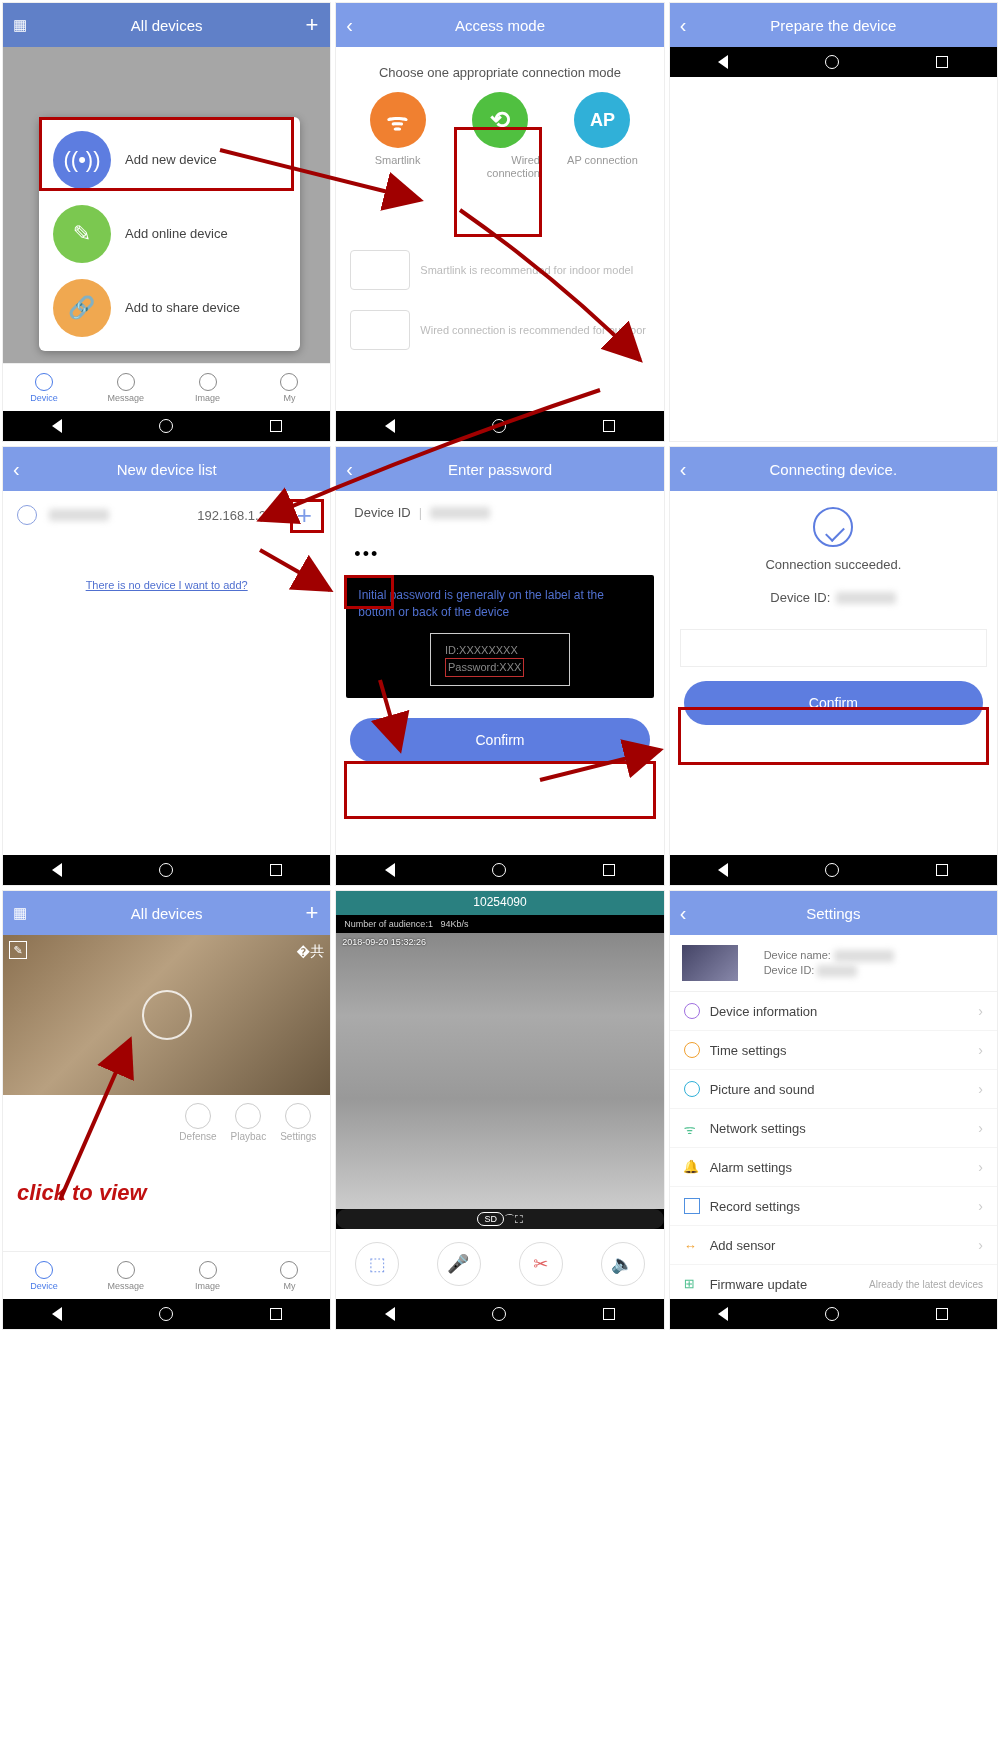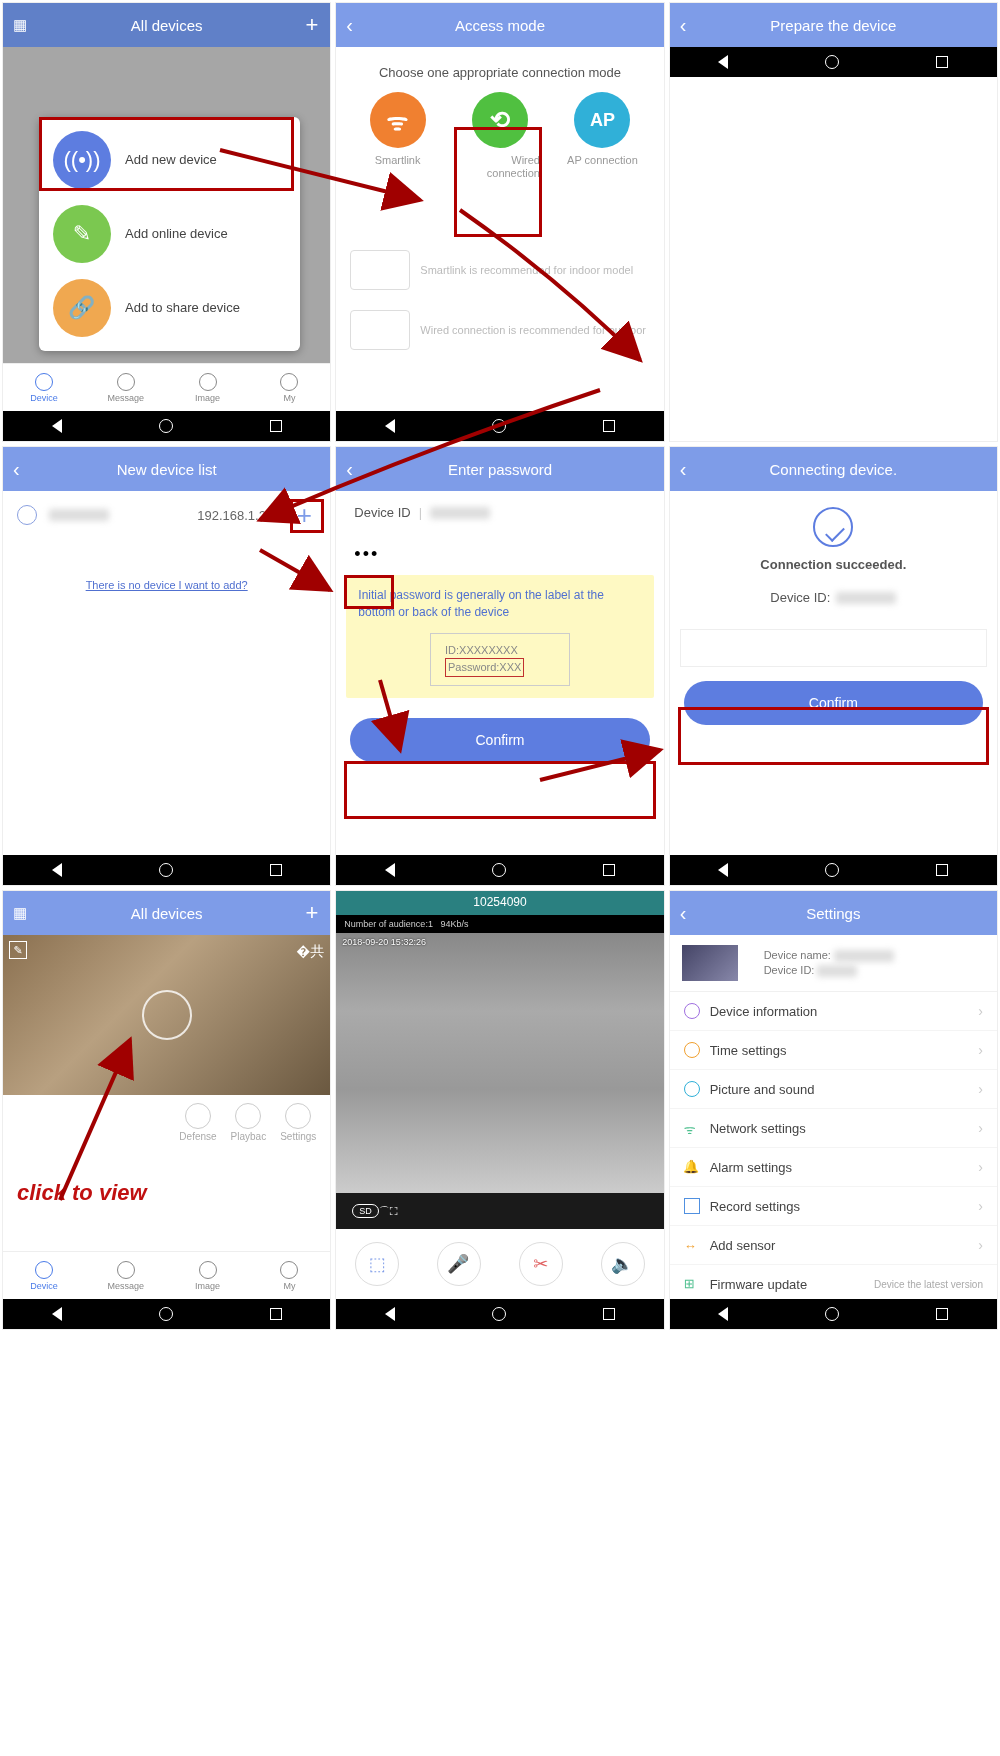--- a/index.html
+++ b/index.html
@@ -46,49 +46,49 @@
 
 
 .dev-row { display: flex; align-items: center; padding: 12px 14px; gap: 12px; font-size: 13px; color: #666; }
 .pers-ic { width: 20px; height: 20px; border: 1.5px solid #8aa0e0; border-radius: 50%; position:relative;}
 .plus-ic { width: 24px; height: 24px; color: #7e9ce8; font-size: 26px; font-weight: 200; display:flex;align-items:center;justify-content:center;}
 .no-link { text-align: center; font-size: 11px; color: #5070d0; text-decoration: underline; padding-top: 40px; }
 .blurred { filter: blur(3px); background:#ddd; width:60px; height:12px; border-radius:2px;}
 
 
 .field-row { padding: 14px 18px; font-size: 13px; color: #555; display:flex; align-items:center; gap:8px;}
-.pw-hint { background: #fef9c3; margin: 0 10px; padding: 12px; font-size: 12px; color: #5070d0; line-height: 1.4; border-radius:2px;}
+.pw-hint { background: #000000; margin: 0 10px; padding: 12px; font-size: 12px; color: #5070d0; line-height: 1.4; border-radius:2px;}
 .id-box { border: 1px solid #ccc; padding: 8px 14px; margin: 12px auto 0; width: 140px; font-size: 11px; color: #888; line-height:1.5;}
 .pw-line { border: 1.5px solid #c03030; padding: 0 2px; display:inline-block;}
 .reset-text { padding: 10px 20px; font-size: 11px; color: #666; text-align: center; line-height:1.4;}
 .reset-link { color: #5070d0; }
 .dots{font-size:18px;letter-spacing:2px;padding:10px 18px;}
 
 
 .succ-ic { width: 40px; height: 40px; border: 2px solid #5d7de0; border-radius: 50%; margin: 16px auto 10px; position: relative; }
 .succ-ic::after { content: ''; position: absolute; left: 11px; top: 18px; width: 16px; height: 8px; border-left: 2px solid #5d7de0; border-bottom: 2px solid #5d7de0; transform: rotate(-45deg); }
-.succ-t { text-align: center; font-size: 13px; color: #555; font-weight: bold; }
+.succ-t { text-align: center; font-size: 13px; color: #555; }
 .devid-row { text-align: center; font-size: 13px; color: #555; padding: 18px 0; display:flex;justify-content:center;align-items:center;gap:6px;}
 .name-card { margin: 6px 10px 10px; padding: 18px; background: #fff; border:1px solid #eee;}
 
 
 .s7-header { background: #7e9ce8; }
 .cam-img { height: 160px; background: linear-gradient(135deg,#8a7050,#b8a080 40%,#6a5840); position: relative; }
 .cam-img::after{content:'';position:absolute;left:50%;top:50%;width:46px;height:46px;border:2px solid rgba(255,255,255,.8);border-radius:50%;transform:translate(-50%,-50%);}
 .cam-tools { display: flex; justify-content: flex-end; gap: 14px; padding: 8px 14px; }
 .ctool { display: flex; flex-direction: column; align-items: center; font-size: 10px; color: #aaa; gap:2px;}
 .ctool-ic { width: 26px; height: 26px; border: 1.5px solid #ccc; border-radius: 50%; }
 .ctv { color: #c01010; font-weight: bold; font-size: 22px; font-style: italic; padding: 30px 14px; }
 
 
 .s8-top { background: #2a8080; height: 24px; color: #fff; font-size: 12px; text-align: center; padding-top:4px;}
 .s8-info { background: #000; color: #ccc; font-size: 9px; padding: 4px 8px; }
 .s8-view { flex: 1; background: linear-gradient(180deg,#888 0%,#aaa 30%,#999 60%,#ccc 100%); position: relative; }
 .s8-ts { position: absolute; top: 4px; left: 6px; color: #fff; font-size: 9px; text-shadow:0 0 2px #000;}
-.s8-bar { height: 36px; background: #1a1a1a; display: flex; align-items: center; justify-content: flex-start; padding: 0 16px; color:#fff; font-size:11px;}
+.s8-bar { height: 20px; background: #1a1a1a; display: flex; align-items: center; justify-content: center; padding: 0 16px; color:#fff; font-size:11px;border-radius:11px;}
 .sd-badge{border:1px solid #fff;border-radius:8px;padding:1px 6px;font-size:9px;}
 .s8-ctrls { height: 70px; display: flex; align-items: center; justify-content: space-around; background:#fff;}
 .s8-cbtn { width: 44px; height: 44px; border: 1px solid #ddd; border-radius: 50%; display:flex;align-items:center;justify-content:center;color:#7e9ce8;font-size:18px;}
 
 
 .dev-card { display: flex; padding: 10px 12px; gap: 26px; align-items: center; border-bottom: 1px solid #f0f0f0; }
 .dev-thumb { width: 56px; height: 36px; background: linear-gradient(135deg,#446,#88a); }
 .dev-meta { font-size: 11px; color: #777; line-height: 1.4; }
 .set-item { display: flex; align-items: center; padding: 11px 14px; border-bottom: 1px solid #f4f4f4; font-size: 13px; color: #444; gap: 10px; }
 .set-item .chev { margin-left: auto; color: #ccc; font-size: 14px; }
@@ -401,21 +401,21 @@
           <span class="chev">›</span>
         </div>
     <div class="set-item">
           <span class="set-ic" style="color:#f0a030;">↔</span>
           <span>Add sensor</span>
           <span class="chev">›</span>
         </div>
     <div class="set-item">
           <span class="set-ic" style="color:#50c090;">⊞</span>
           <span>Firmware update</span>
-          <span class="fw-note">Device the latest version</span>
+          <span class="fw-note">Already the latest devices</span>
         </div>
 
   </div>
   <div class="navbar">
         <span class="tri"></span>
         <span class="circ"></span>
         <span class="sq"></span>
       </div>
 </div>
 

